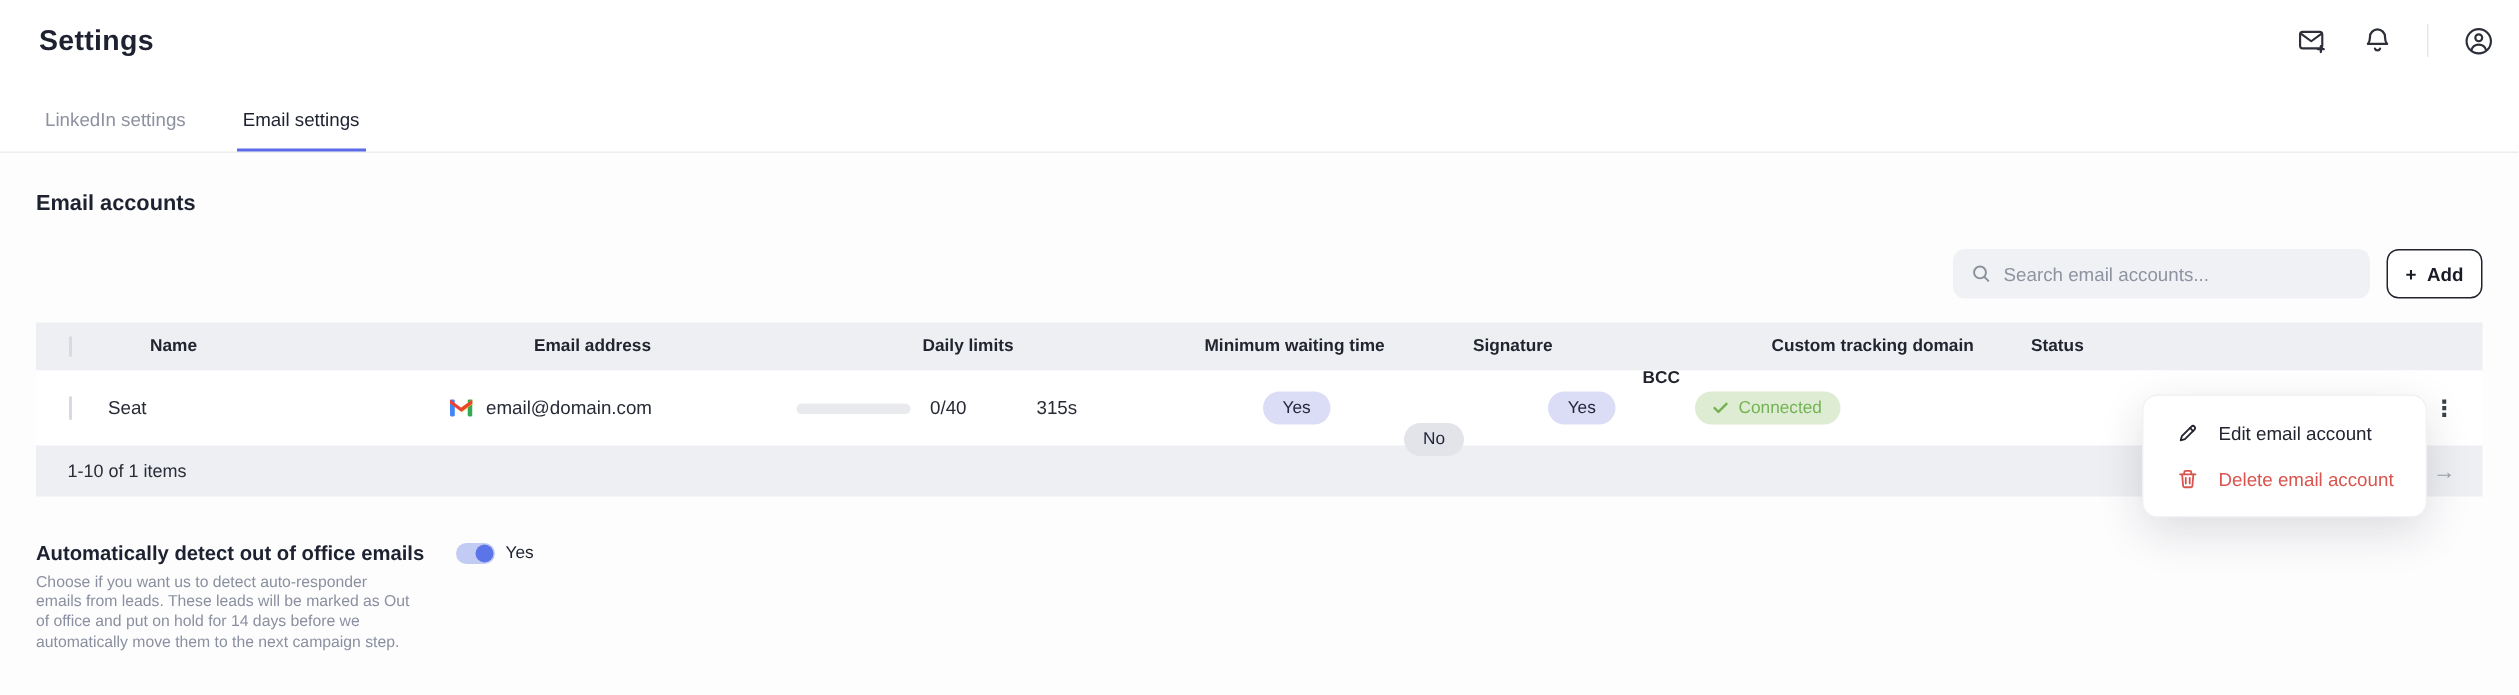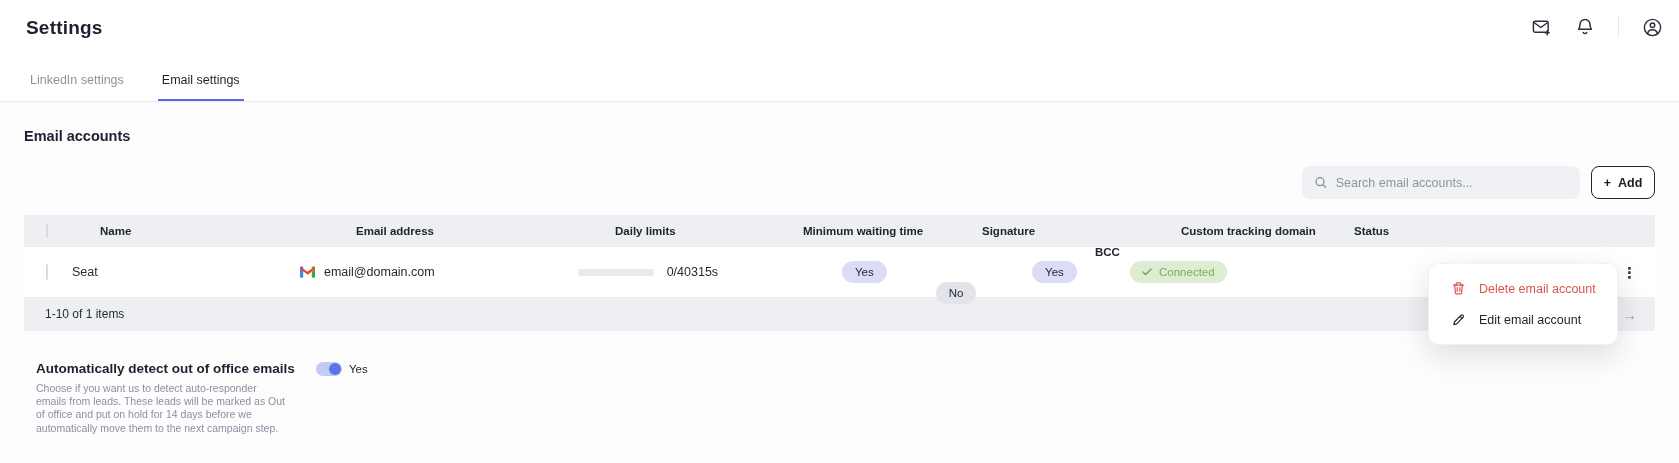--- a/index.html
+++ b/index.html
@@ -39,39 +39,39 @@
   .col-daily { width:160px; }
   .col-wait { width:151px; }
   .col-sig { width:85px; }
   .col-bcc { width:58px; display:flex; justify-content:center;margin-top:41px; }
   .col-ctd { width:139px; display:flex; justify-content:center; }
   .col-status { flex:1; padding-left:6px; }
   .col-kebab { width:44px; display:flex; justify-content:flex-end; padding-right:18px; }
   .thead .col-bcc, .thead .col-ctd { display:block; }
   .checkbox { width:15px; height:15px; border:1.5px solid #d8dae1; border-radius:4px; background:#fdfdfe; cursor:pointer; }
   .email-cell { display:flex; align-items:center; gap:9px; }
-  .daily-cell { display:flex; align-items:center; gap:13px;justify-content:flex-end; }
+  .daily-cell { display:flex; align-items:center; gap:13px; }
   .progress { width:76px; height:7px; border-radius:4px; background:#e9eaee; overflow:hidden; }
   .progress-fill { height:100%; width:0%; background:var(--accent); border-radius:4px; }
   .badge { display:inline-flex; align-items:center; height:22px; padding:0 13px; border-radius:11px; font-size:11.5px; color:#23263a; }
   .badge.yes { background:var(--badge-yes-bg); }
   .badge.no { background:var(--badge-no-bg); }
   .badge.connected { background:var(--status-connected-bg); color:var(--status-connected-text); gap:7px; padding:0 12px; }
   .kebab { font-size:15px; font-weight:700; color:#3a3e4a; cursor:pointer; letter-spacing:0; line-height:1; }
   .tfoot .summary { padding-left:21px; }
   .next-arrow { color:#9aa0ab; font-size:15px; cursor:pointer; }
 
   
   .context-menu { position:absolute; top:263px; right:61px; width:190px; background:#fff; border-radius:10px; border:1px solid #f2f2f5; box-shadow:0 10px 30px rgba(25,28,45,.14); padding:9px 0; z-index:10; }
   .menu-item { display:flex; align-items:center; gap:13px; padding:8px 16px 8px 22px; font-size:12.5px; color:#22252f; cursor:pointer; }
   .menu-item.danger { color:var(--danger); }
   .menu-item svg { flex:none; display:block; }
 
   
-  .ooo { margin-top:30px;margin-left:12px; }
+  .ooo { margin-top:30px; }
   .ooo-head { display:flex; align-items:center; }
   .ooo-title { width:280px; font-size:13.5px; font-weight:700; color:var(--text-primary); }
   .toggle { position:relative; width:26px; height:14px; border-radius:7px; background:var(--toggle-track); cursor:pointer; flex:none; }
   .toggle .knob { position:absolute; top:1px; left:13px; width:12px; height:12px; border-radius:50%; background:var(--toggle-knob); }
   .toggle-label { margin-left:7px; font-size:11.5px; color:#1d2130; }
   .ooo-desc { margin-top:6px; width:252px; font-size:10.5px; line-height:13.2px; color:var(--text-secondary); }
 </style>
 </head>
 <body>
 
@@ -191,31 +191,31 @@
         <span class="toggle">
             <span class="knob"></span>
           </span>
         <span class="toggle-label">Yes</span>
       </div>
       <p class="ooo-desc">Choose if you want us to detect auto-responder emails from leads. These leads will be marked as Out of office and put on hold for 14 days before we automatically move them to the next campaign step.</p>
     </section>
   </main>
 
   <div class="context-menu">
+    <div class="menu-item">
+      <svg width="15" height="15" viewBox="0 0 16 16" fill="none" stroke="#22252f" stroke-width="1.3" stroke-linecap="round" stroke-linejoin="round">
+        <path d="M3 13.4l.8-3L10.6 3.6a1.55 1.55 0 0 1 2.2 2.2L6 12.6l-3 .8z"></path>
+        <path d="M9.6 4.6l2.2 2.2"></path>
+      </svg>
+      <span>Edit email account</span>
+    </div>
     <div class="menu-item danger">
       <svg width="15" height="15" viewBox="0 0 16 16" fill="none" stroke="#d9544e" stroke-width="1.3" stroke-linecap="round" stroke-linejoin="round">
         <path d="M2.5 4.5h11"></path>
         <path d="M5.5 4.5V3a1 1 0 0 1 1-1h3a1 1 0 0 1 1 1v1.5"></path>
         <path d="M4 4.5l.7 8.3a1 1 0 0 0 1 .9h4.6a1 1 0 0 0 1-.9l.7-8.3"></path>
         <path d="M6.6 7v4 M9.4 7v4"></path>
       </svg>
       <span>Delete email account</span>
     </div>
-    <div class="menu-item">
-      <svg width="15" height="15" viewBox="0 0 16 16" fill="none" stroke="#22252f" stroke-width="1.3" stroke-linecap="round" stroke-linejoin="round">
-        <path d="M3 13.4l.8-3L10.6 3.6a1.55 1.55 0 0 1 2.2 2.2L6 12.6l-3 .8z"></path>
-        <path d="M9.6 4.6l2.2 2.2"></path>
-      </svg>
-      <span>Edit email account</span>
-    </div>
   </div>
 
 </div>
 
 </body></html>

